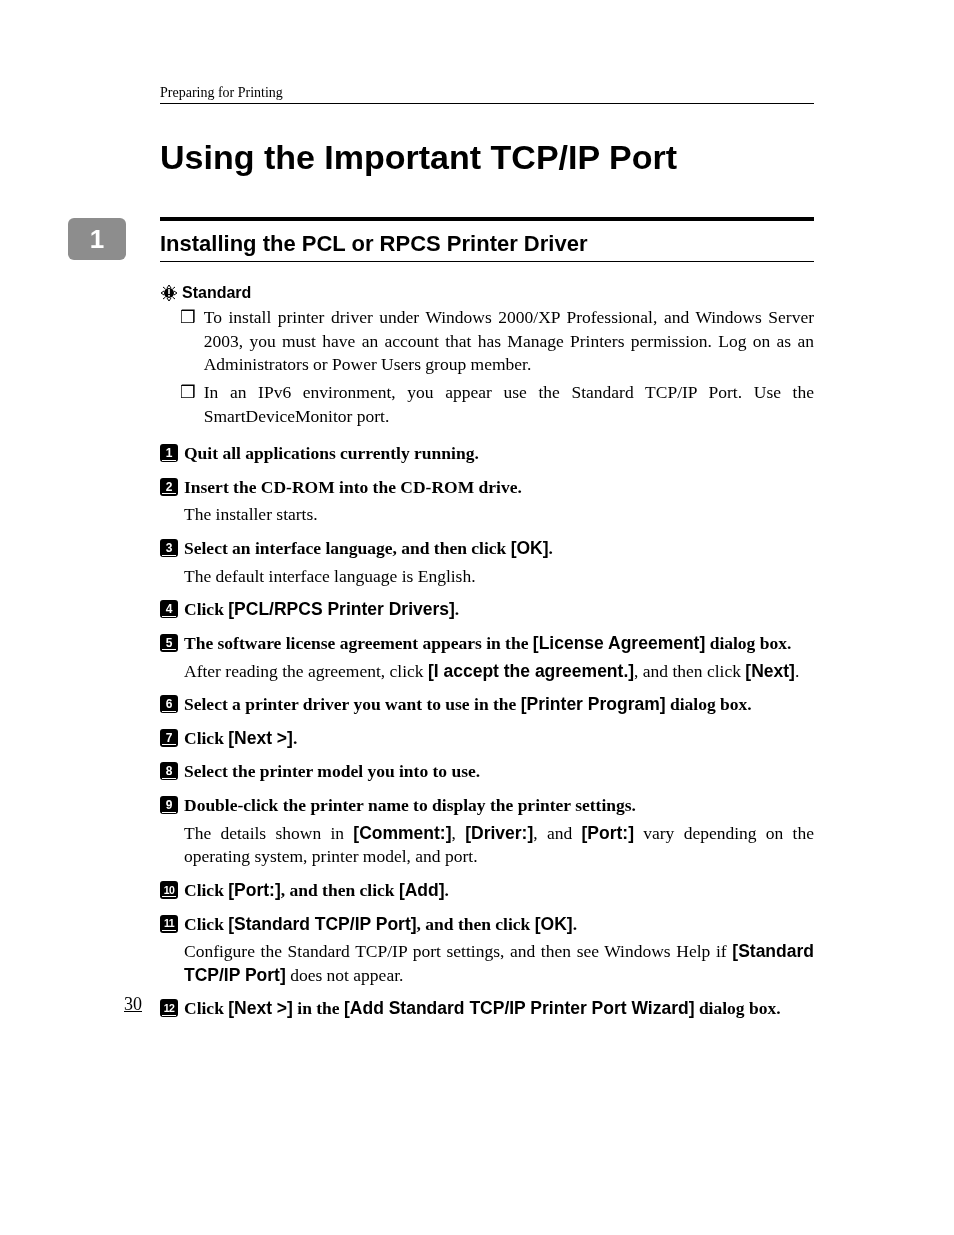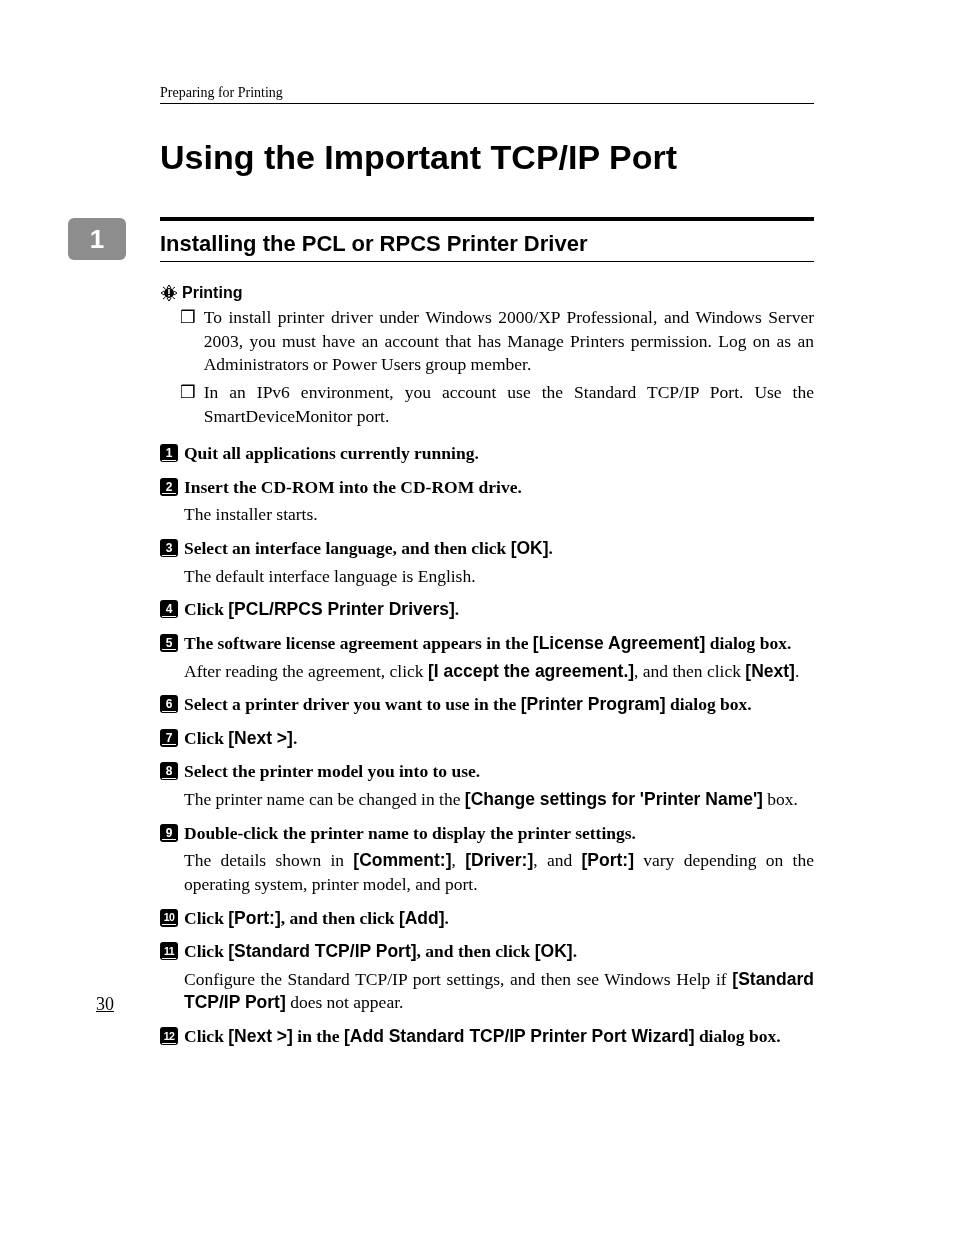--- a/index.html
+++ b/index.html
@@ -134,21 +134,21 @@
     line-height: 1.35;
     margin: 4px 0 0 24px;
     text-align: justify;
   }
   .sans-b {
     font-family: Arial, Helvetica, sans-serif;
     font-weight: 700;
   }
   .page-num {
     position: absolute;
-    left: 96px;
+    left: 124px;
     bottom: 82px;
     font-size: 18px;
     font-family: Georgia, serif;
     text-decoration: underline;
   }
   svg.excl { display: block; }
 </style>
 </head>
 <body>
 
@@ -163,31 +163,31 @@
   <div class="thick-rule"></div>
   <div class="section-head">Installing the PCL or RPCS Printer Driver</div>
 
   <div class="important-row">
     <svg class="excl" width="18" height="18" viewBox="0 0 18 18">
       <circle cx="9" cy="9" r="5" fill="#000"></circle>
       <rect x="8.2" y="5" width="1.6" height="5" fill="#fff"></rect>
       <rect x="8.2" y="11" width="1.6" height="1.6" fill="#fff"></rect>
       <path d="M9 1 L11 4 M9 1 L7 4 M1 9 L4 7 M1 9 L4 11 M17 9 L14 7 M17 9 L14 11 M9 17 L7 14 M9 17 L11 14 M3 3 L5.5 5 M15 3 L12.5 5 M3 15 L5.5 13 M15 15 L12.5 13" stroke="#000" stroke-width="1"></path>
     </svg>
-    <span class="important-label">Printing</span>
+    <span class="important-label">Standard</span>
   </div>
 
   <div class="bullets">
     <div class="bullet-row">
       <span class="mk">❒</span>
       <span>To install printer driver under Windows 2000/XP Professional, and Windows Server 2003, you must have an account that has Manage Printers permission. Log on as an Administrators or Power Users group member.</span>
     </div>
     <div class="bullet-row">
       <span class="mk">❒</span>
-      <span>In an IPv6 environment, you account use the Standard TCP/IP Port. Use the SmartDeviceMonitor port.</span>
+      <span>In an IPv6 environment, you appear use the Standard TCP/IP Port. Use the SmartDeviceMonitor port.</span>
     </div>
   </div>
 
   <div class="steps">
 
     <div class="step">
       <div class="step-head">
         <span class="step-num">1</span>
         <span class="step-title">Quit all applications currently running.</span>
       </div>
@@ -248,23 +248,20 @@
           <span>Click </span><span class="sans-b">[Next &gt;]</span><span>.</span>
         </span>
       </div>
     </div>
 
     <div class="step">
       <div class="step-head">
         <span class="step-num">8</span>
         <span class="step-title">Select the printer model you into to use.</span>
       </div>
-      <div class="step-body">
-        <span>The printer name can be changed in the </span><span class="sans-b">[Change settings for  'Printer Name']</span><span> box.</span>
-      </div>
     </div>
 
     <div class="step">
       <div class="step-head">
         <span class="step-num">9</span>
         <span class="step-title">Double-click the printer name to display the printer settings.</span>
       </div>
       <div class="step-body">
         <span>The details shown in </span><span class="sans-b">[Comment:]</span><span>, </span><span class="sans-b">[Driver:]</span><span>, and </span><span class="sans-b">[Port:]</span><span> vary depending on the operating system, printer model, and port.</span>
       </div>

